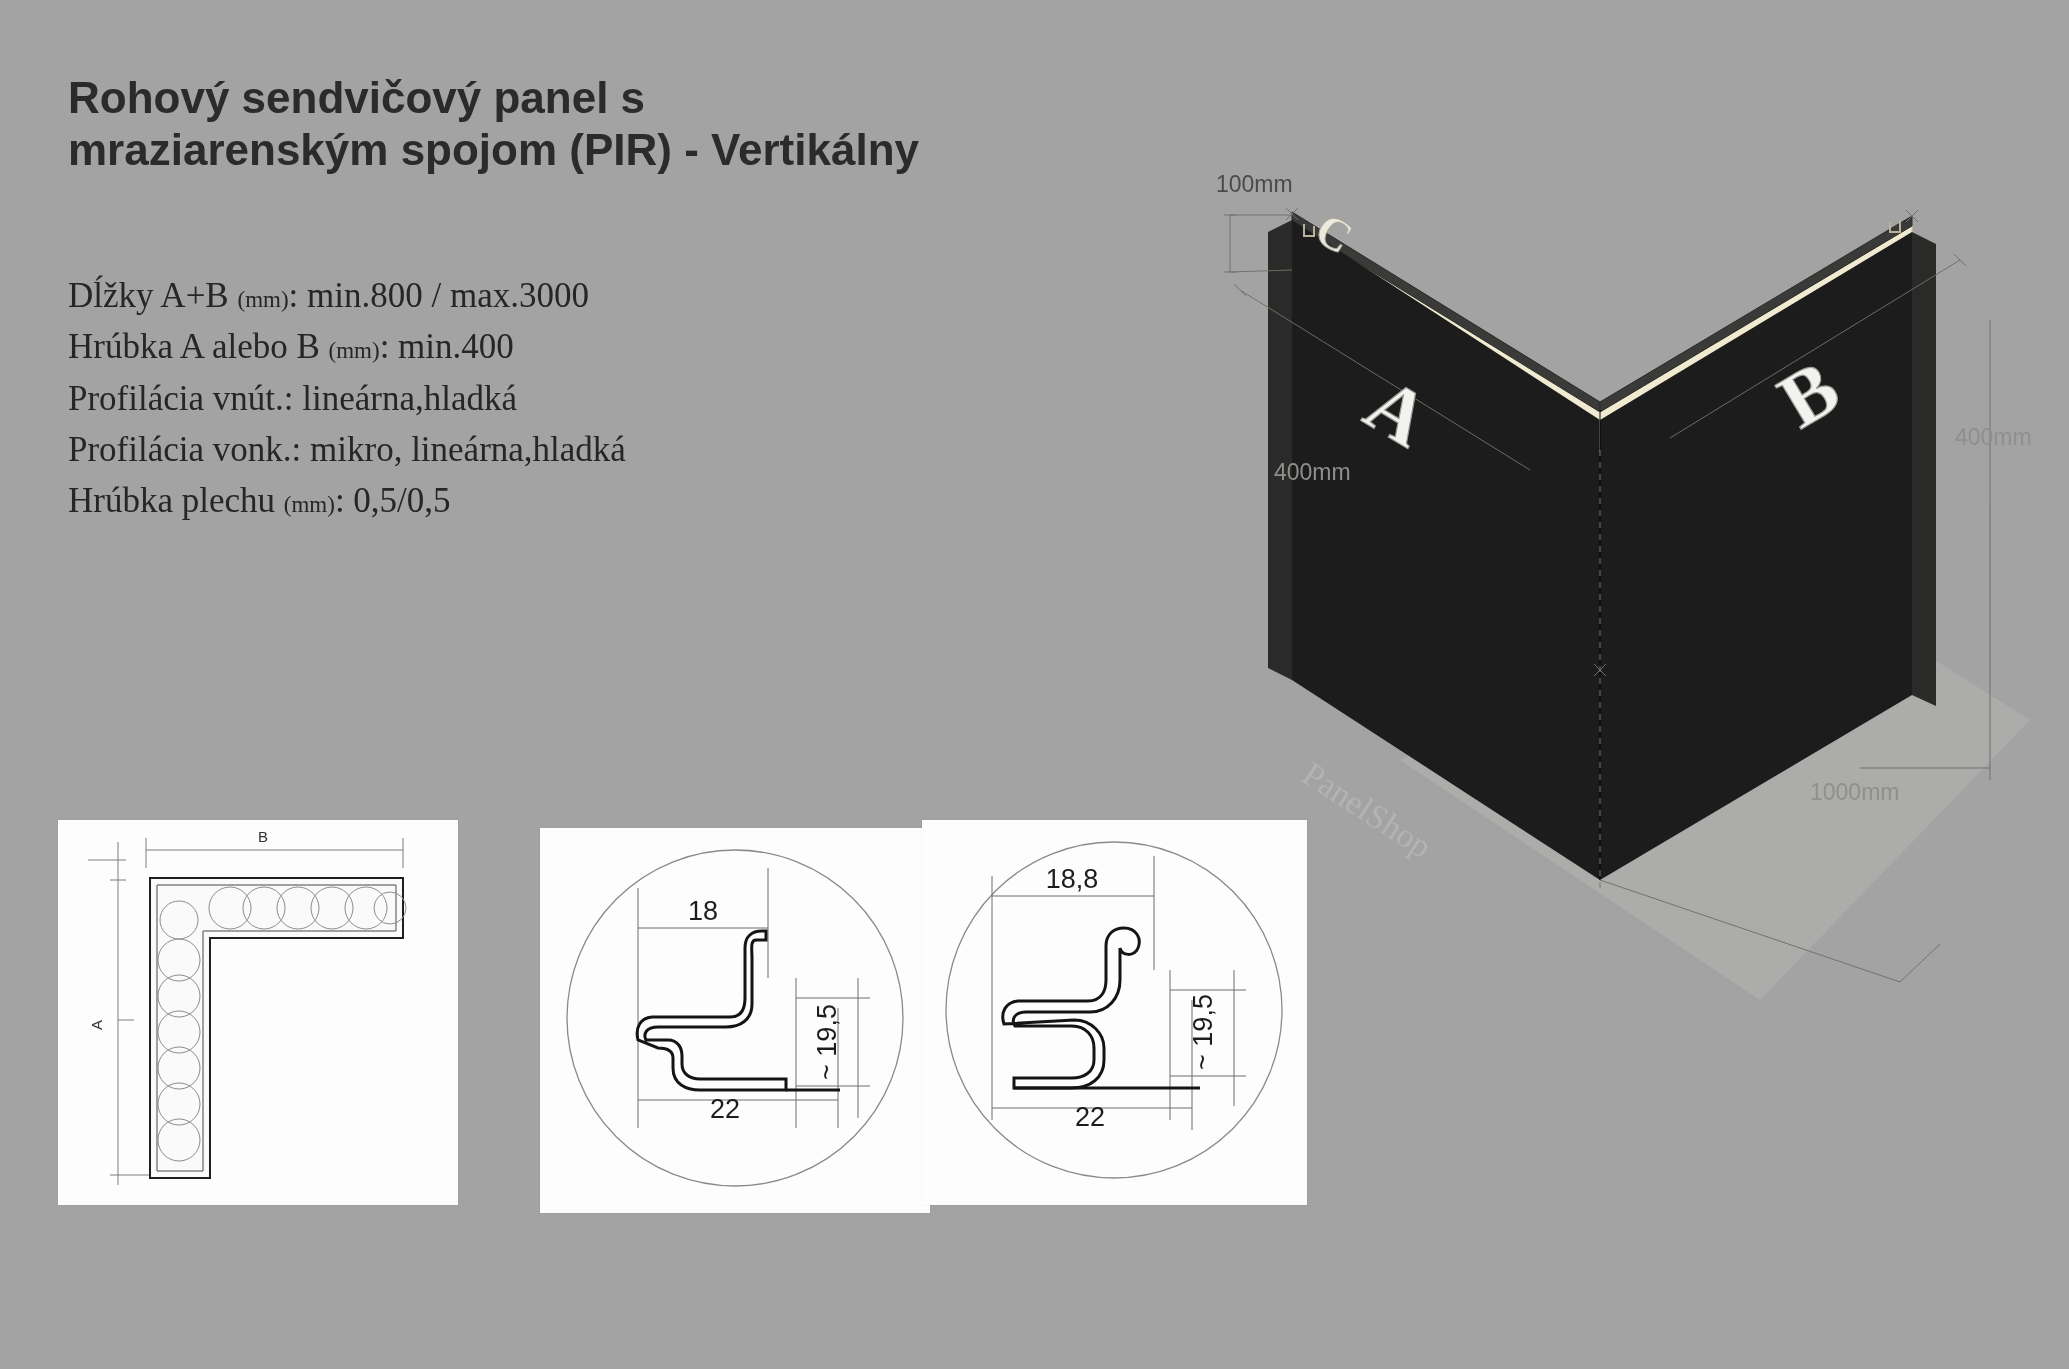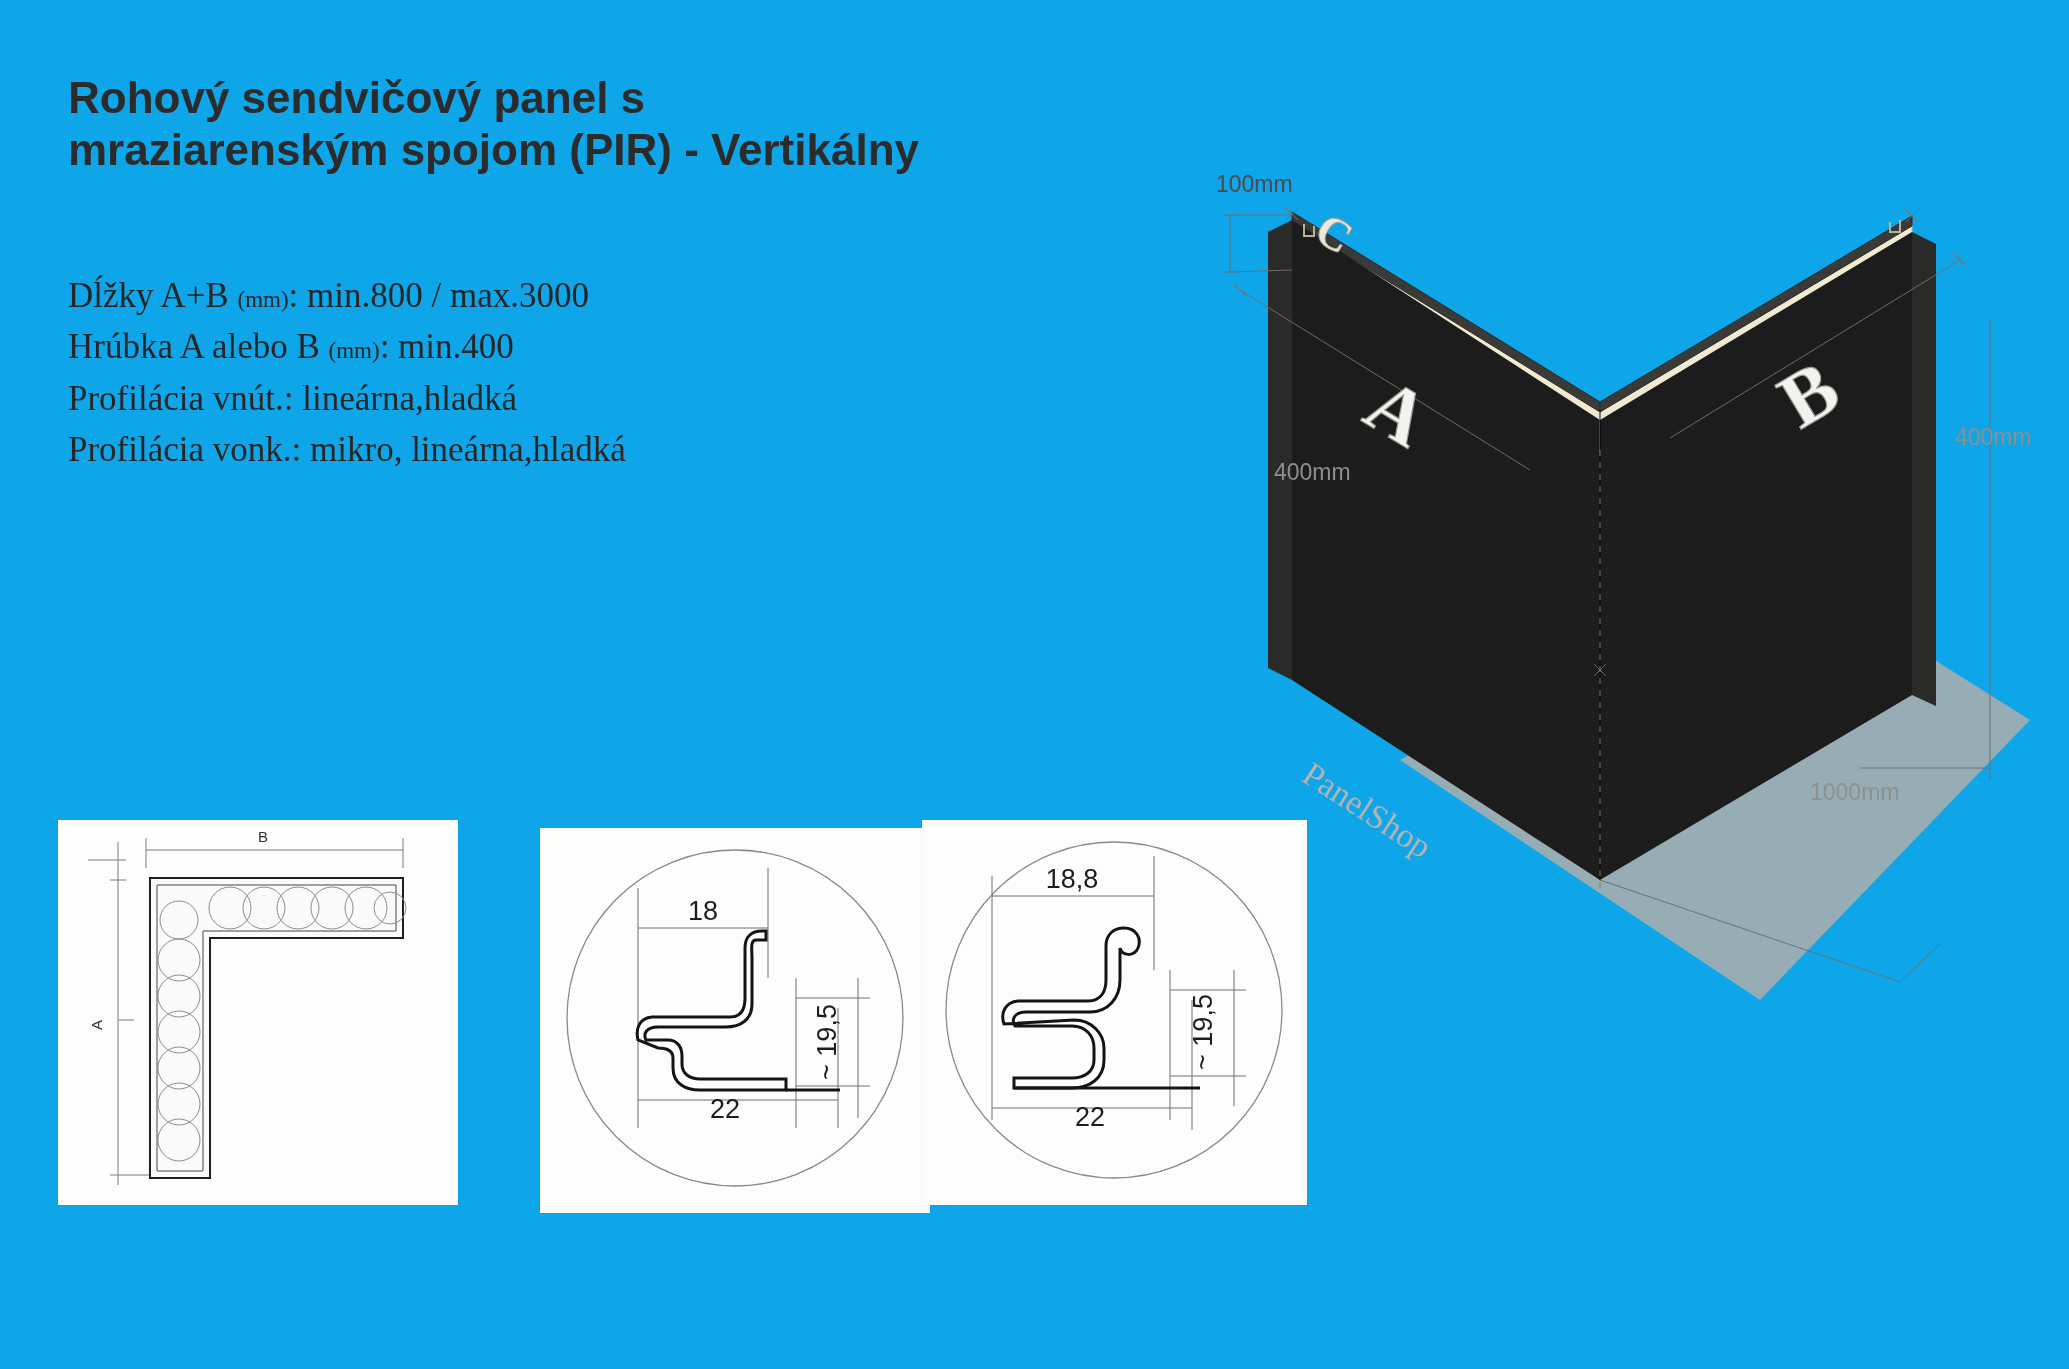--- a/index.html
+++ b/index.html
@@ -6,21 +6,21 @@
   html, body {
     margin: 0; padding: 0;
     width: 2069px; height: 1369px;
     background: #c8c8c6;
     font-family: "Liberation Sans", sans-serif;
     overflow: hidden;
   }
   #page {
     position: relative;
     width: 2069px; height: 1369px;
-    background: #0ea5e9;
+    background: #a3a3a3;
   }
 
   
   #title {
     position: absolute;
     left: 68px; top: 72px;
     width: 1160px;
     font-family: "Liberation Sans", sans-serif;
     font-weight: bold;
     font-size: 44px;
@@ -122,20 +122,23 @@
       <span class="spec-label">Dĺžky A+B </span><span class="spec-unit">(mm)</span><span class="spec-value">: min.800 / max.3000</span>
     </div>
     <div class="spec-row">
       <span class="spec-label">Hrúbka A alebo B </span><span class="spec-unit">(mm)</span><span class="spec-value">: min.400</span>
     </div>
     <div class="spec-row">
       <span class="spec-label">Profilácia vnút.: lineárna,hladká</span><span class="spec-unit"></span><span class="spec-value"></span>
     </div>
     <div class="spec-row">
       <span class="spec-label">Profilácia vonk.: mikro, lineárna,hladká</span><span class="spec-unit"></span><span class="spec-value"></span>
+    </div>
+    <div class="spec-row">
+      <span class="spec-label">Hrúbka plechu </span><span class="spec-unit">(mm)</span><span class="spec-value">: 0,5/0,5</span>
     </div>
   </div>
 
   <div id="iso">
     <svg viewBox="0 0 840 950" xmlns="http://www.w3.org/2000/svg">
 
       <polygon points="200,640 560,880 830,600 560,430" fill="#aeaeac" opacity="0.85"></polygon>
 
       <polygon points="92,100 400,290 400,330 92,148" fill="#efead0" stroke="#cfc8ab" stroke-width="1"></polygon>
 

